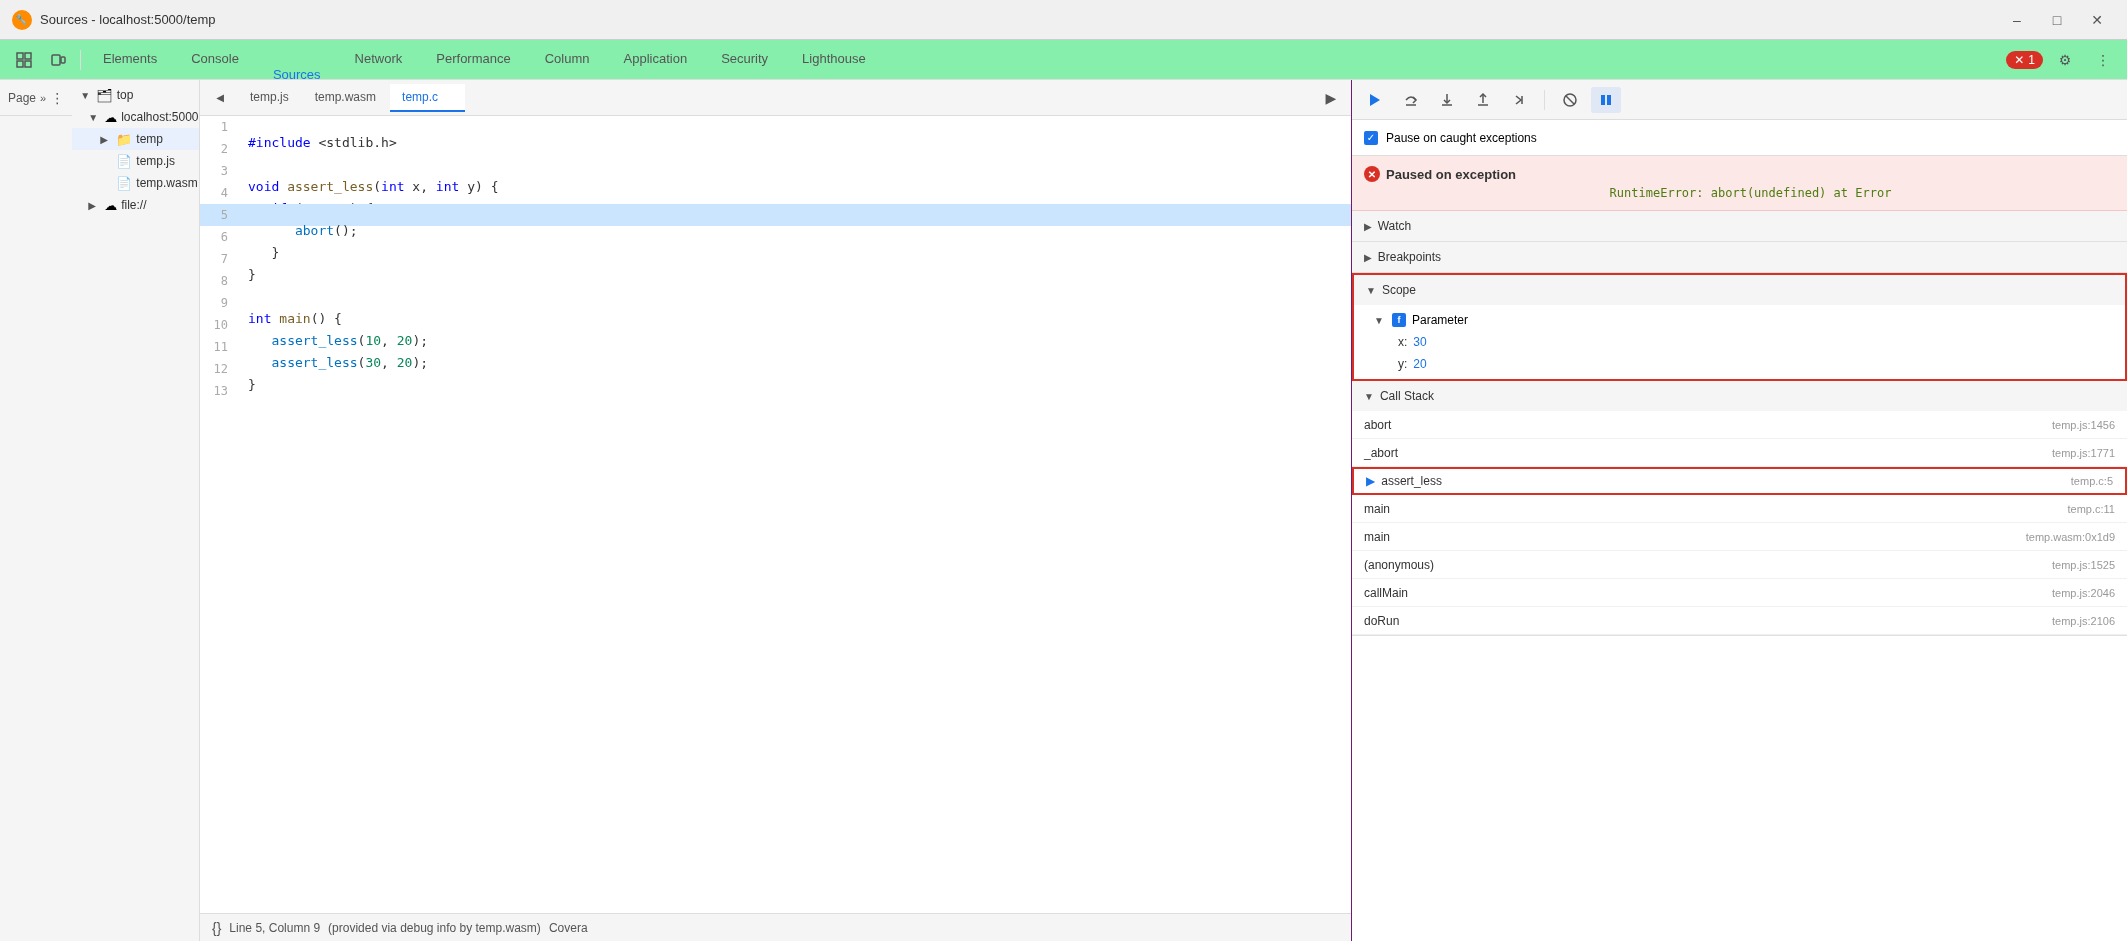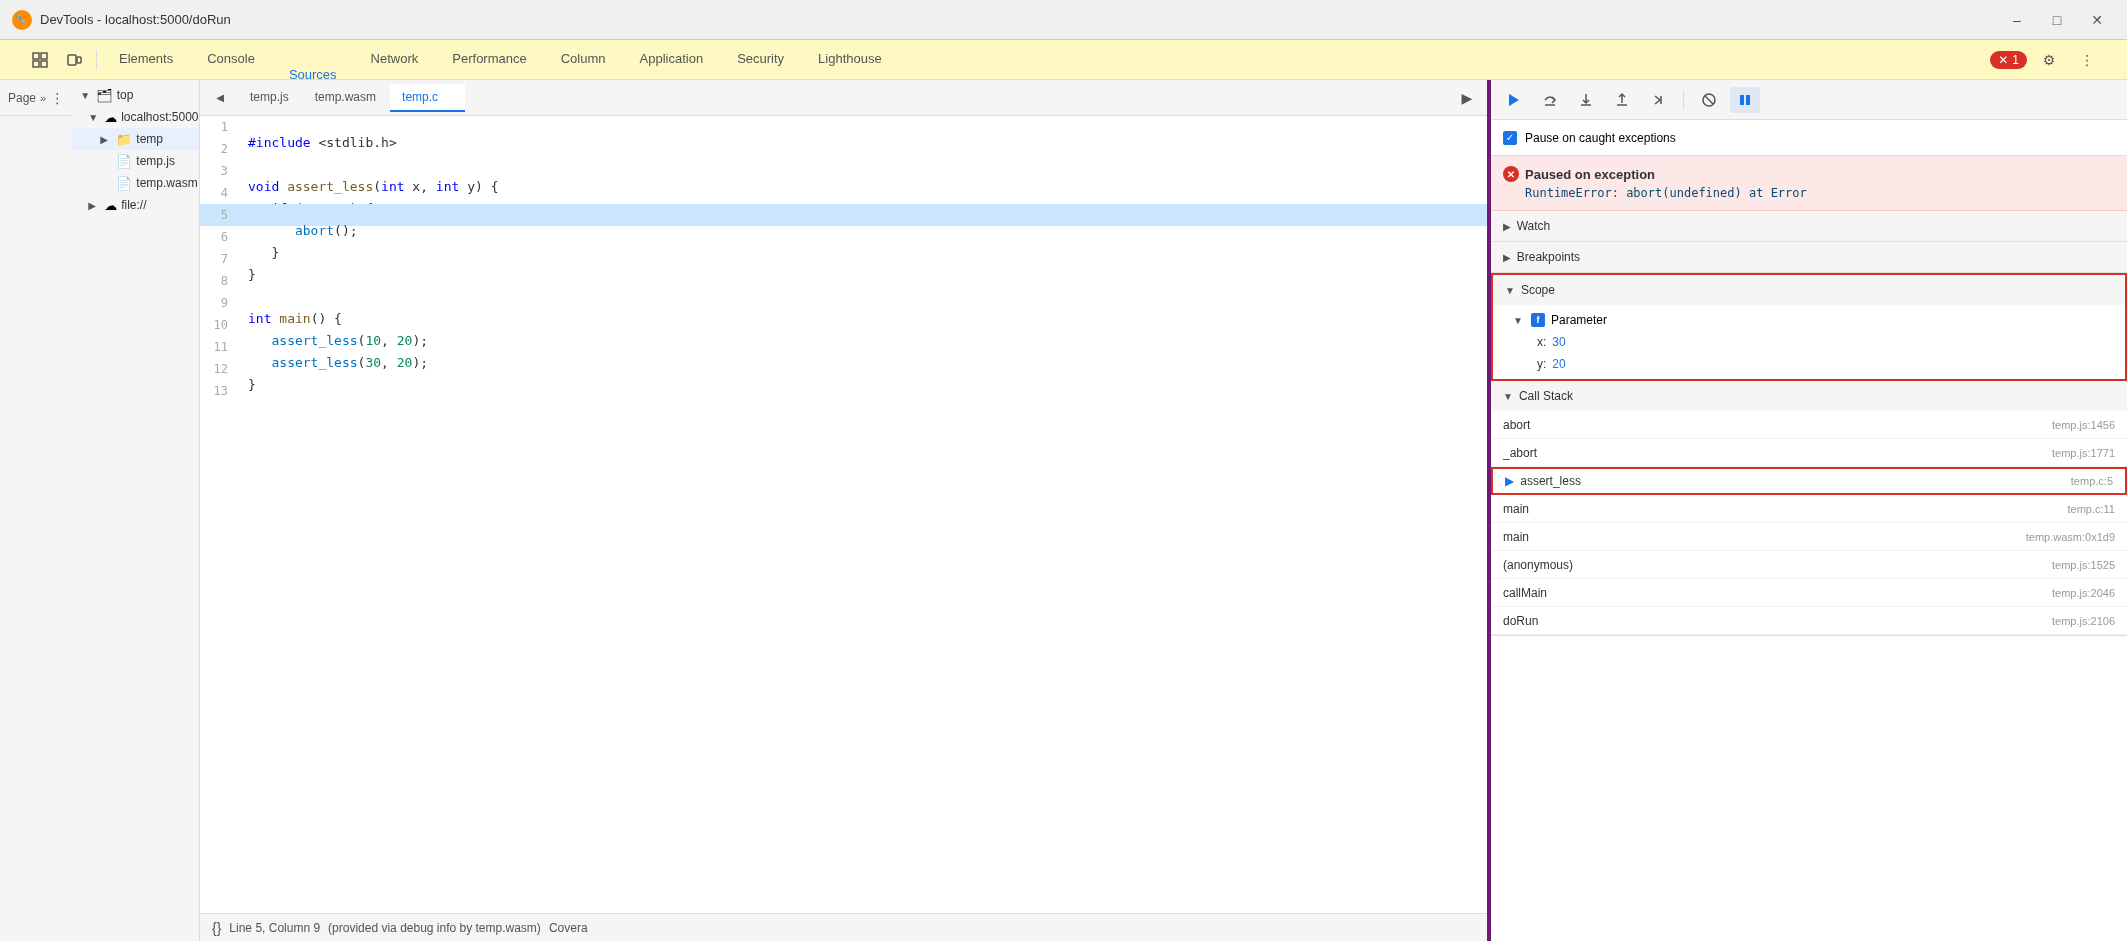--- a/index.html
+++ b/index.html
@@ -9,21 +9,21 @@
     #title-bar {
       display: flex; align-items: center; height: 40px; background: #f0f0f0; border-bottom: 1px solid #ccc; padding: 0 12px; gap: 8px;
     }
     #title-bar .window-icon { width: 20px; height: 20px; background: #ff8c00; border-radius: 50%; display: flex; align-items: center; justify-content: center; color: white; font-size: 10px; }
     #title-bar .title-text { flex: 1; font-size: 13px; color: #333; }
     #title-bar .win-controls { display: flex; gap: 4px; margin-left: auto; }
     #title-bar .win-btn { width: 36px; height: 28px; border: none; background: transparent; cursor: pointer; font-size: 14px; color: #555; display: flex; align-items: center; justify-content: center; }
 
     
     #main-toolbar {
-      display: flex; align-items: center; height: 40px; background: #fef9c3; border-bottom: 1px solid #ddd; padding: 0 24px; gap: 2px;
+      display: flex; align-items: center; height: 40px; background: #86efac; border-bottom: 1px solid #ddd; padding: 0 8px; gap: 2px;
     }
     .toolbar-icon-btn { width: 32px; height: 28px; border: none; background: transparent; cursor: pointer; display: flex; align-items: center; justify-content: center; color: #555; font-size: 14px; border-radius: 3px; }
     .tab-item { padding: 8px 16px; font-size: 13px; color: #555; cursor: pointer; border-bottom: 2px solid transparent; white-space: nowrap; }
     .tab-item.active { color: #1a73e8; border-bottom: 2px solid #b91c1c; margin-top: 32px; }
     .toolbar-separator { width: 1px; height: 20px; background: #ddd; margin: 0 4px; }
 
     
     #app-body { display: flex; height: calc(941px - 80px); }
 
     
@@ -54,37 +54,37 @@
     .code-content { flex: 1; padding-left: 8px; white-space: pre; color: #333; margin-top: 31px; }
     .kw { color: #0000ff; }
     .fn { color: #795e26; }
     .fn-call { color: #0070c1; }
     .num { color: #098658; }
 
     
     #status-bar { height: 28px; background: #f5f5f5; border-top: 1px solid #ddd; display: flex; align-items: center; padding: 0 12px; font-size: 12px; color: #555; gap: 8px; }
 
     
-    #right-panel { width: 640px; border-left: 4px solid #701a75; display: flex; flex-direction: column; background: white; overflow-y: auto; }
+    #right-panel { width: 776px; border-left: 1px solid #701a75; display: flex; flex-direction: column; background: white; overflow-y: auto; }
 
     
     #debug-toolbar { display: flex; align-items: center; height: 40px; background: #f5f5f5; border-bottom: 1px solid #ddd; padding: 0 8px; gap: 6px; flex-shrink: 0; }
     .debug-btn { width: 30px; height: 26px; border: none; background: transparent; cursor: pointer; display: flex; align-items: center; justify-content: center; border-radius: 3px; }
     .debug-btn svg { width: 16px; height: 16px; }
 
     
     #pause-exceptions { display: flex; align-items: center; height: 36px; padding: 0 12px; gap: 8px; border-bottom: 1px solid #ddd; flex-shrink: 0; }
     .checkbox-blue { width: 14px; height: 14px; background: #1a73e8; border: none; border-radius: 2px; display: flex; align-items: center; justify-content: center; flex-shrink: 0; }
     .checkbox-blue::after { content: '✓'; color: white; font-size: 10px; }
 
     
     #exception-banner { background: #fde8e8; padding: 10px 12px; border-bottom: 1px solid #f5c6c6; flex-shrink: 0; }
     .exception-title { display: flex; align-items: center; gap: 6px; font-weight: 600; font-size: 13px; color: #333; margin-bottom: 4px; }
     .error-circle { width: 16px; height: 16px; background: #d93025; border-radius: 50%; display: flex; align-items: center; justify-content: center; color: white; font-size: 10px; flex-shrink: 0; }
-    .exception-msg { color: #0c4a6e; font-size: 12px; padding-left: 22px; font-family: monospace; }
+    .exception-msg { color: #4d7c0f; font-size: 12px; padding-left: 22px; font-family: monospace; text-align: center; }
 
     
     .section { border-bottom: 1px solid #e0e0e0; flex-shrink: 0; }
     .section-header { display: flex; align-items: center; height: 30px; padding: 0 12px; cursor: pointer; gap: 6px; background: #f5f5f5; font-size: 12px; color: #333; }
     .section-arrow { font-size: 10px; color: #555; }
     .section-content { padding: 4px 12px; background: white; }
 
     
     #scope-section { border: 2px solid #d93025; margin: 0; }
     #scope-section .section-header { background: #f5f5f5; }
@@ -104,21 +104,21 @@
     
     ::-webkit-scrollbar { width: 8px; height: 8px; }
     ::-webkit-scrollbar-track { background: #f5f5f5; }
     ::-webkit-scrollbar-thumb { background: #ccc; border-radius: 4px; }
   </style>
 </head>
 <body>
 
 <div id="title-bar">
   <div class="window-icon">🔧</div>
-  <span class="title-text">DevTools - localhost:5000/doRun</span>
+  <span class="title-text">Sources - localhost:5000/temp</span>
   <div class="win-controls">
     <button class="win-btn">–</button>
     <button class="win-btn">□</button>
     <button class="win-btn close">✕</button>
   </div>
 </div>
 
 <div id="main-toolbar">
   <button class="toolbar-icon-btn">
     <svg width="16" height="16" viewBox="0 0 16 16" fill="none">

